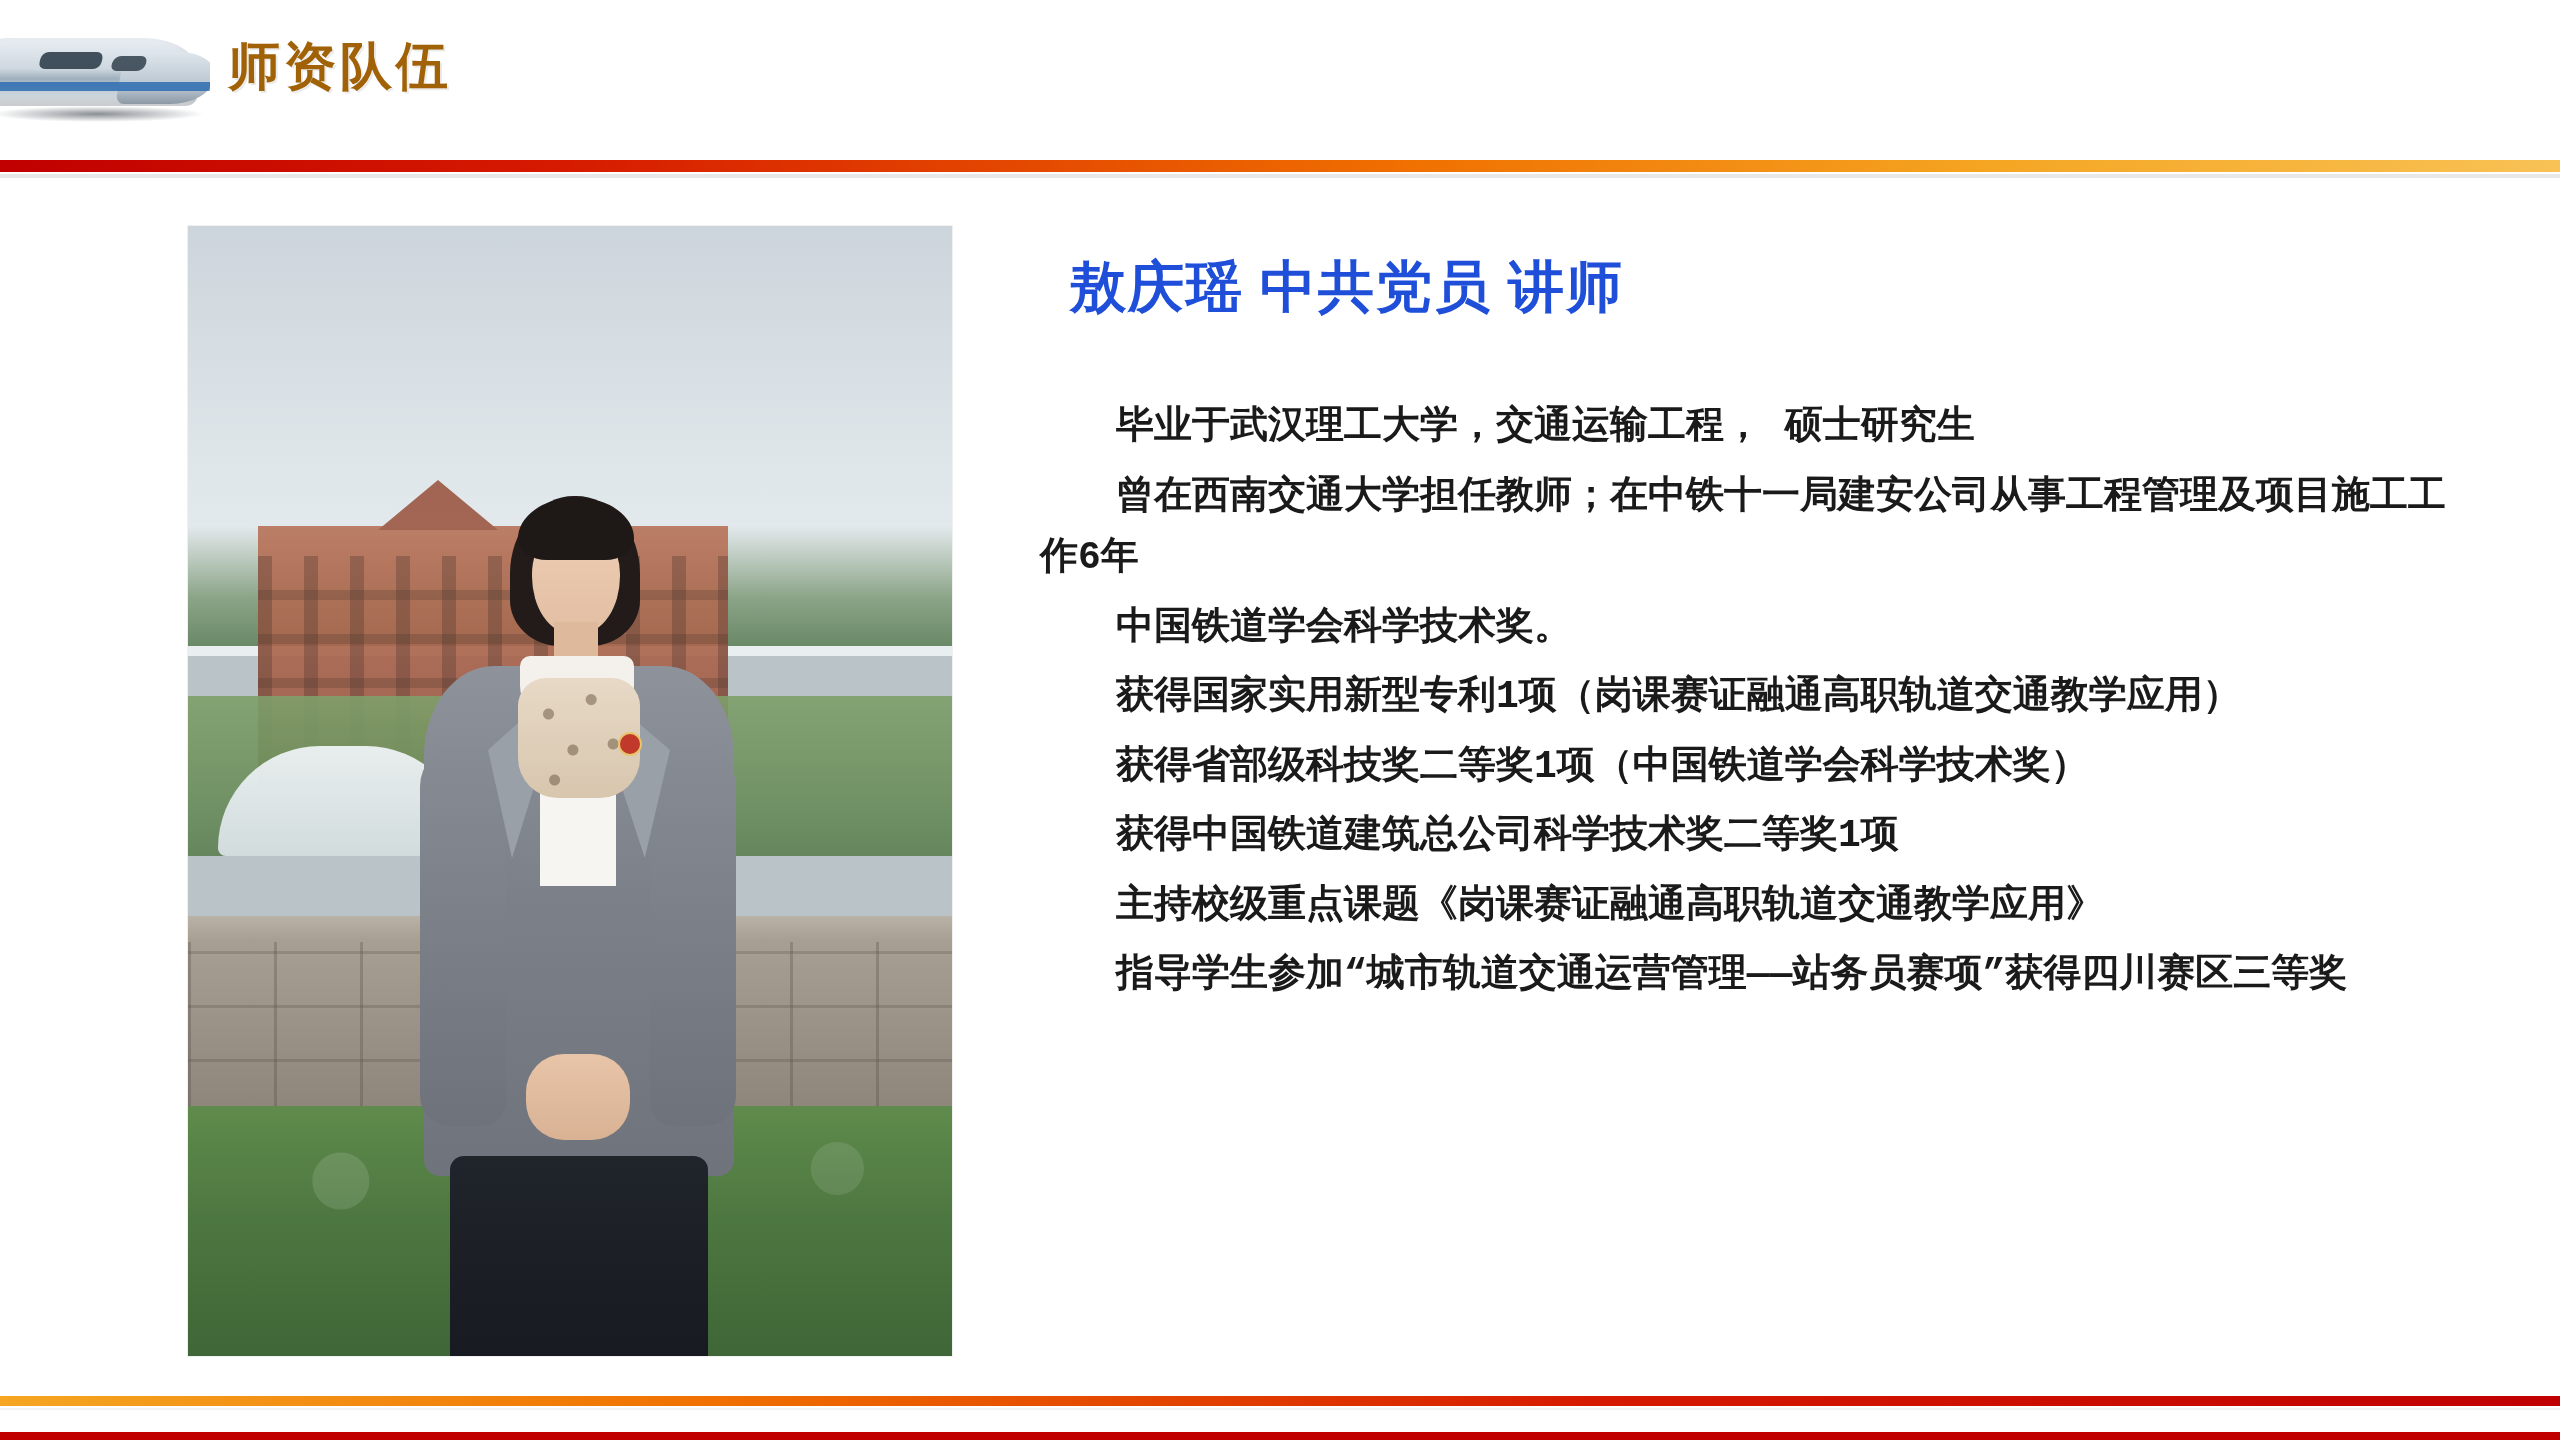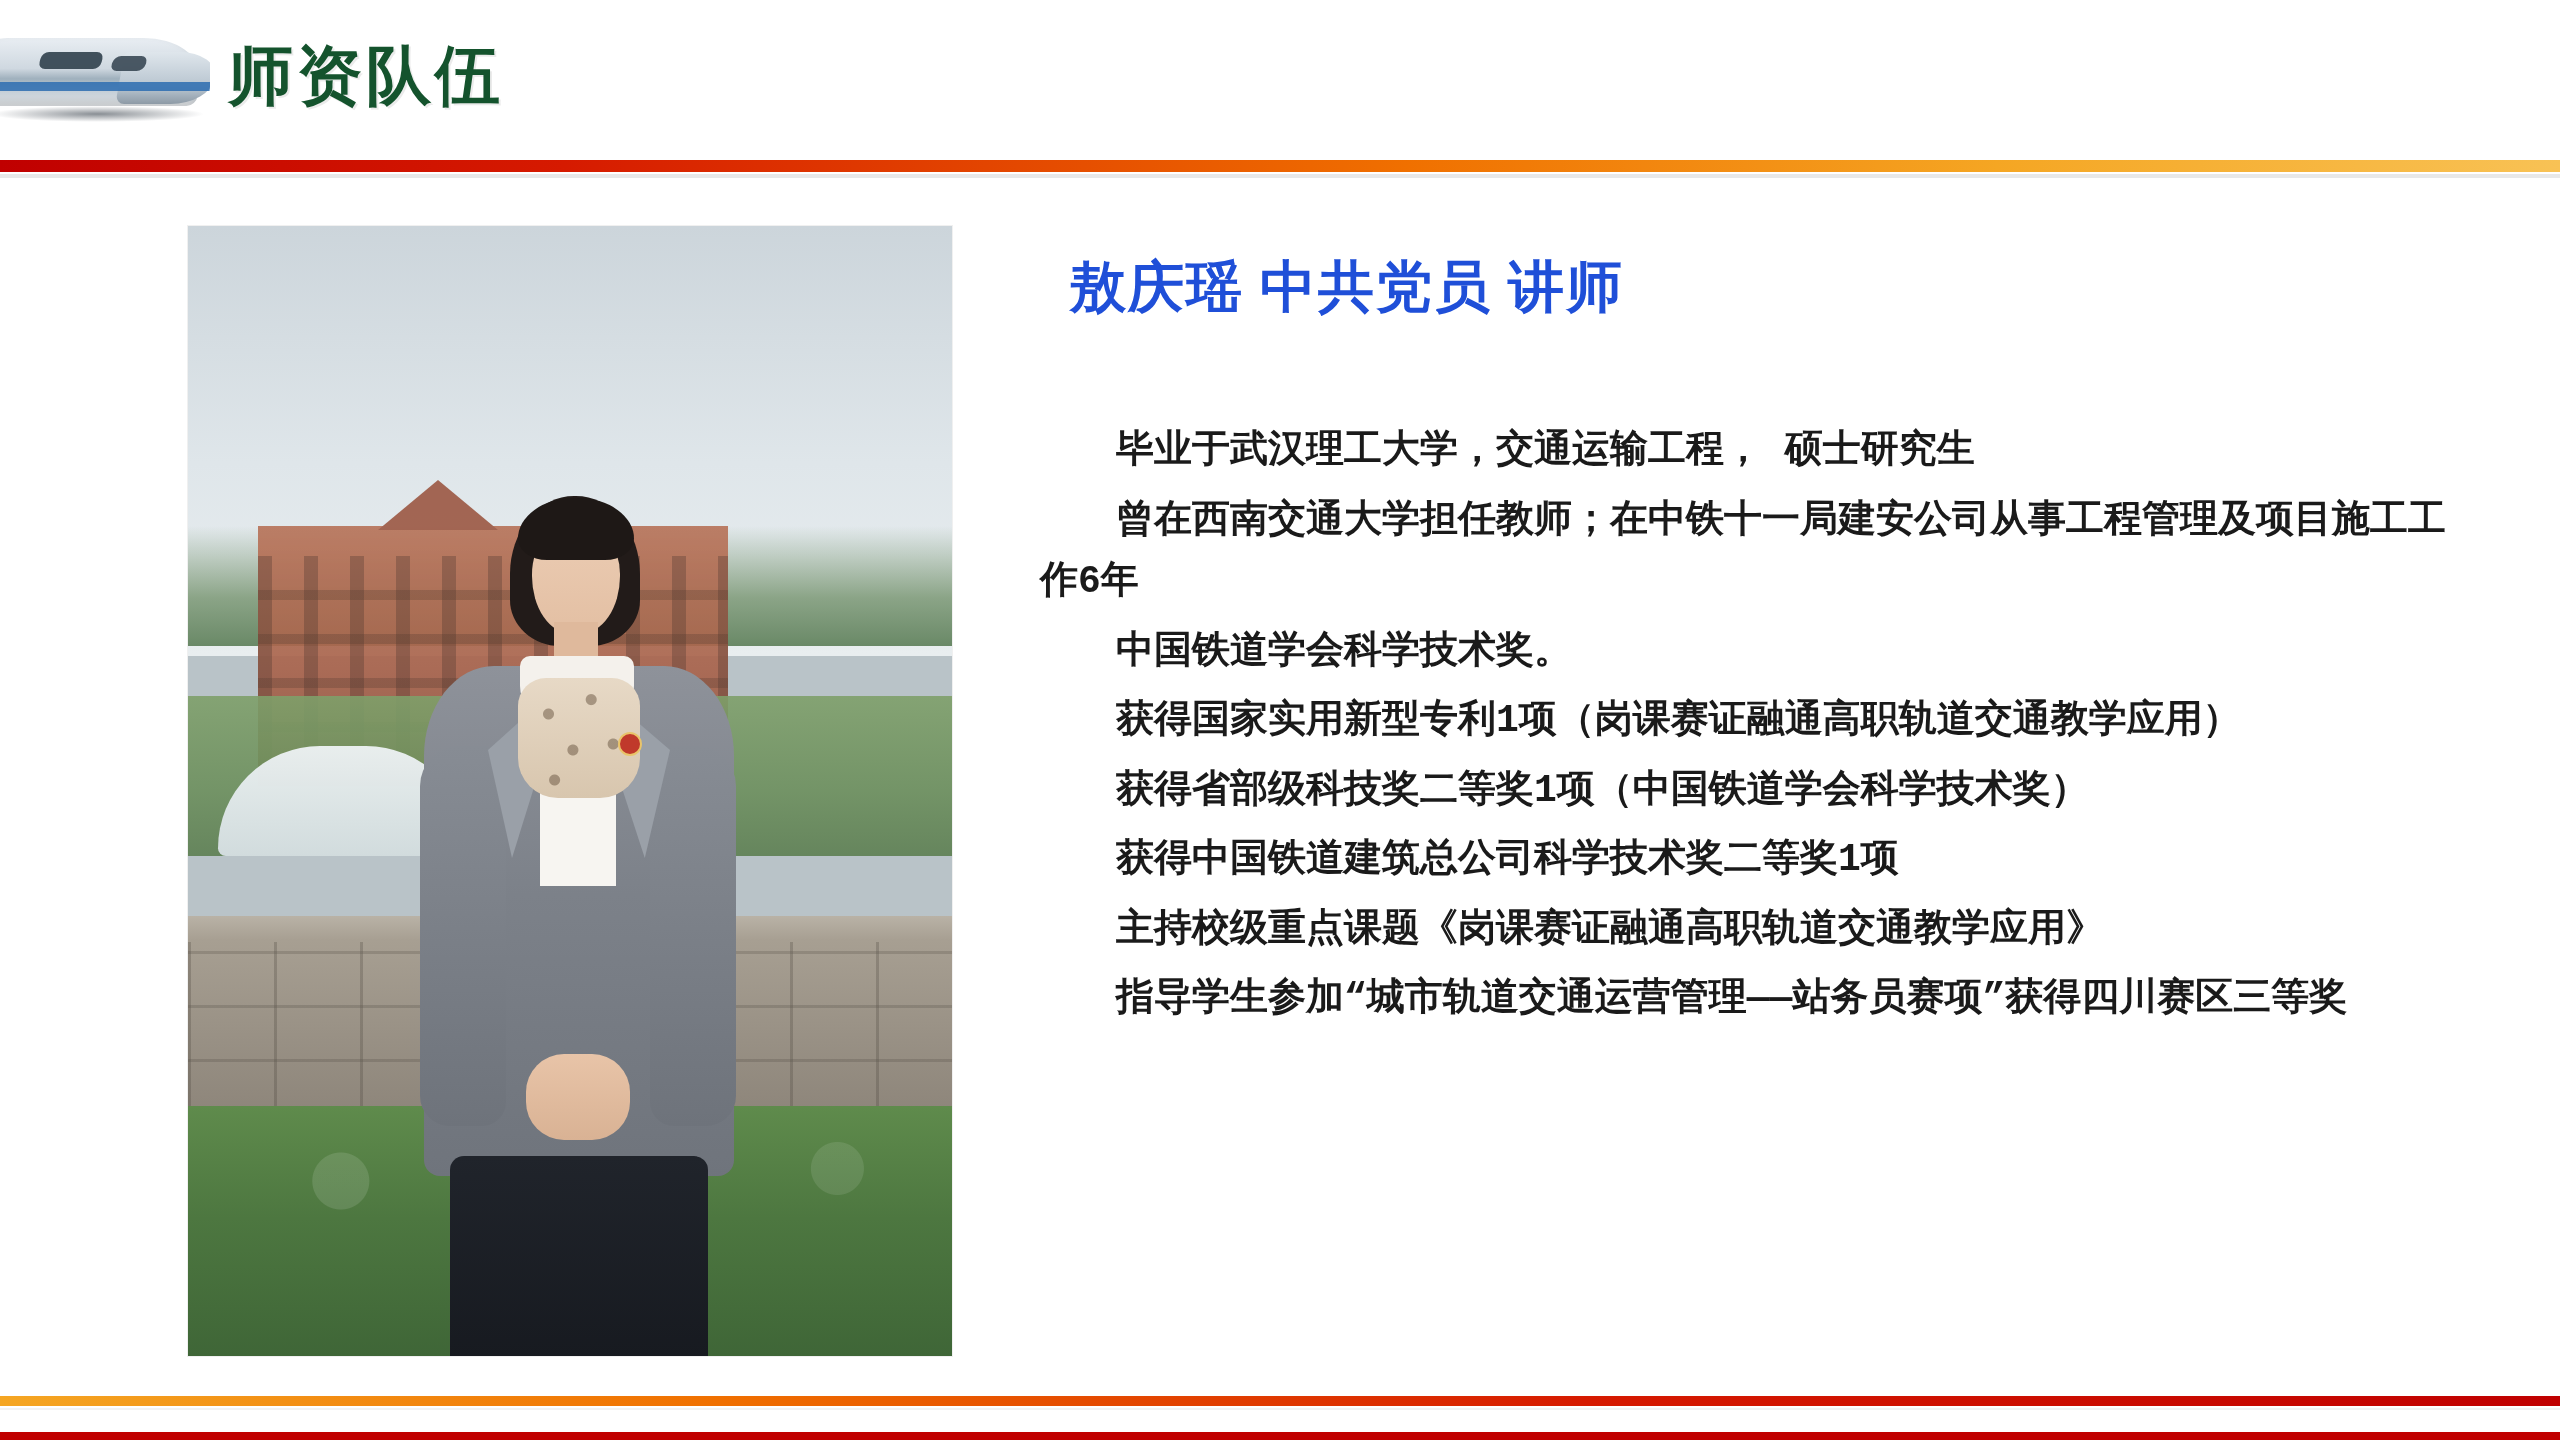--- a/index.html
+++ b/index.html
@@ -20,23 +20,23 @@
     position: absolute;
     left: 0;
     top: 0;
     width: 2560px;
     height: 172px;
   }
   .header-title {
     position: absolute;
     left: 228px;
     top: 32px;
-    font-size: 65px;
+    font-size: 52px;
     font-weight: bold;
-    color: #14532d;
+    color: #a16207;
     letter-spacing: 4px;
     font-family: "Liberation Serif", "DejaVu Serif", serif;
     text-shadow: 2px 2px 0 rgba(0,0,0,0.08);
     white-space: nowrap;
   }
   
   .train {
     position: absolute;
     left: 0;
     top: 8px;
@@ -309,21 +309,21 @@
     position: absolute;
     left: 1040px;
     top: 250px;
     width: 1430px;
   }
   .person-title {
     font-size: 56px;
     font-weight: bold;
     color: #1f4fd8;
     letter-spacing: 2px;
-    margin: 0 0 94px 30px;
+    margin: 0 0 70px 30px;
     font-family: "Liberation Serif", "DejaVu Serif", serif;
   }
   .bio {
     font-size: 38px;
     line-height: 1.62;
     color: #1a1a1a;
     font-weight: bold;
     font-family: Liberation Mono, monospace;
   }
   .bio p {

